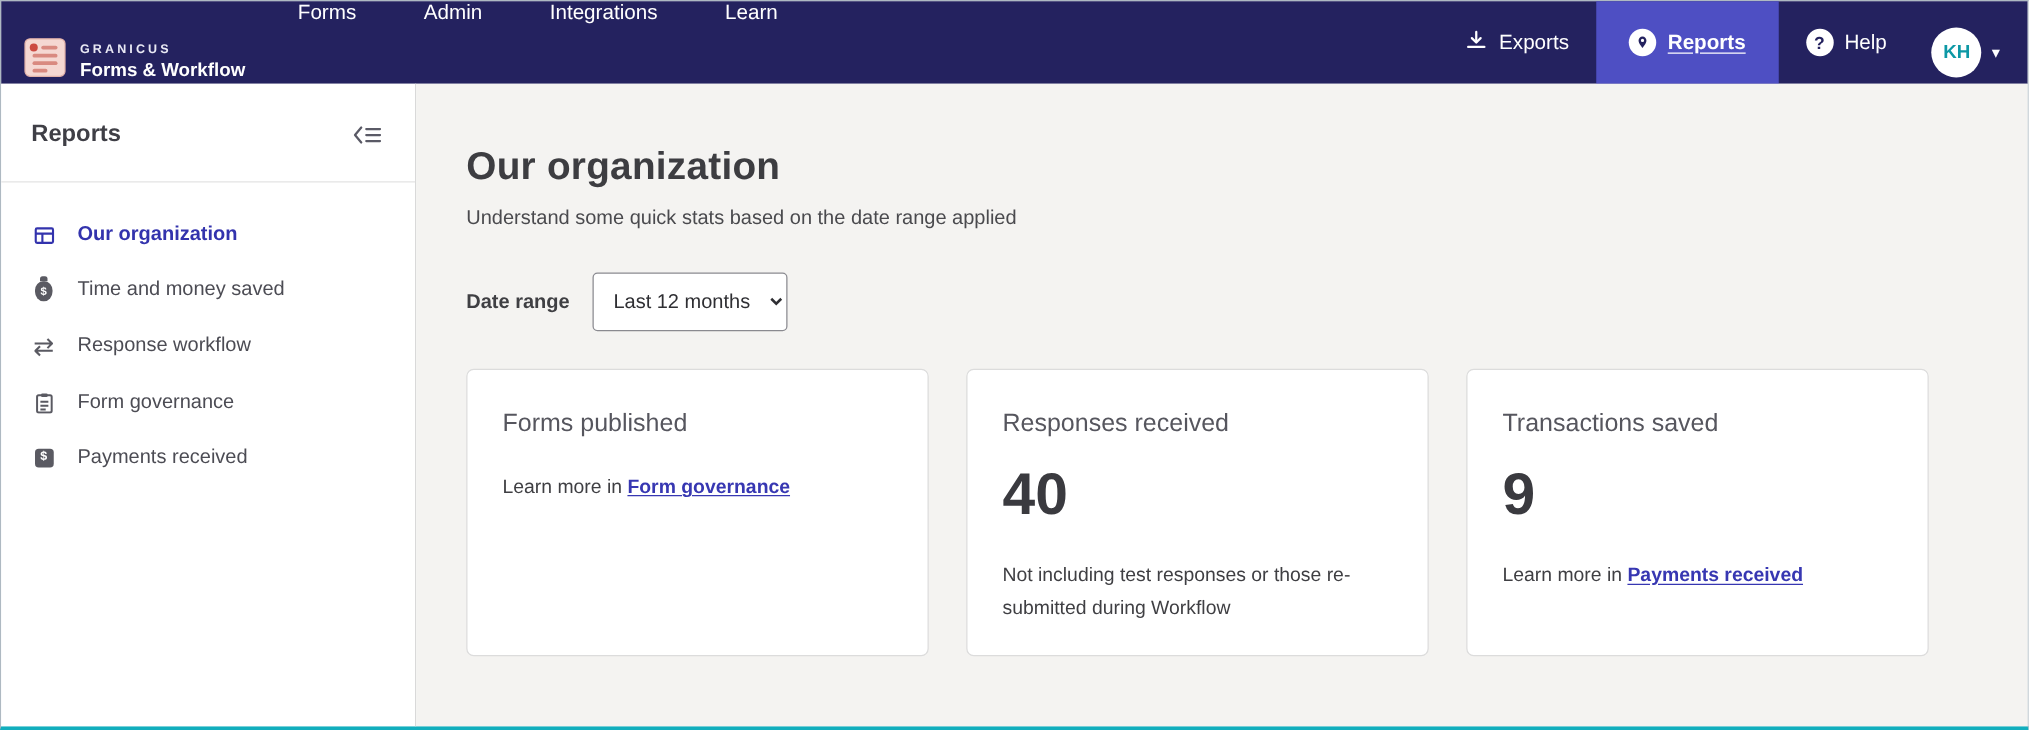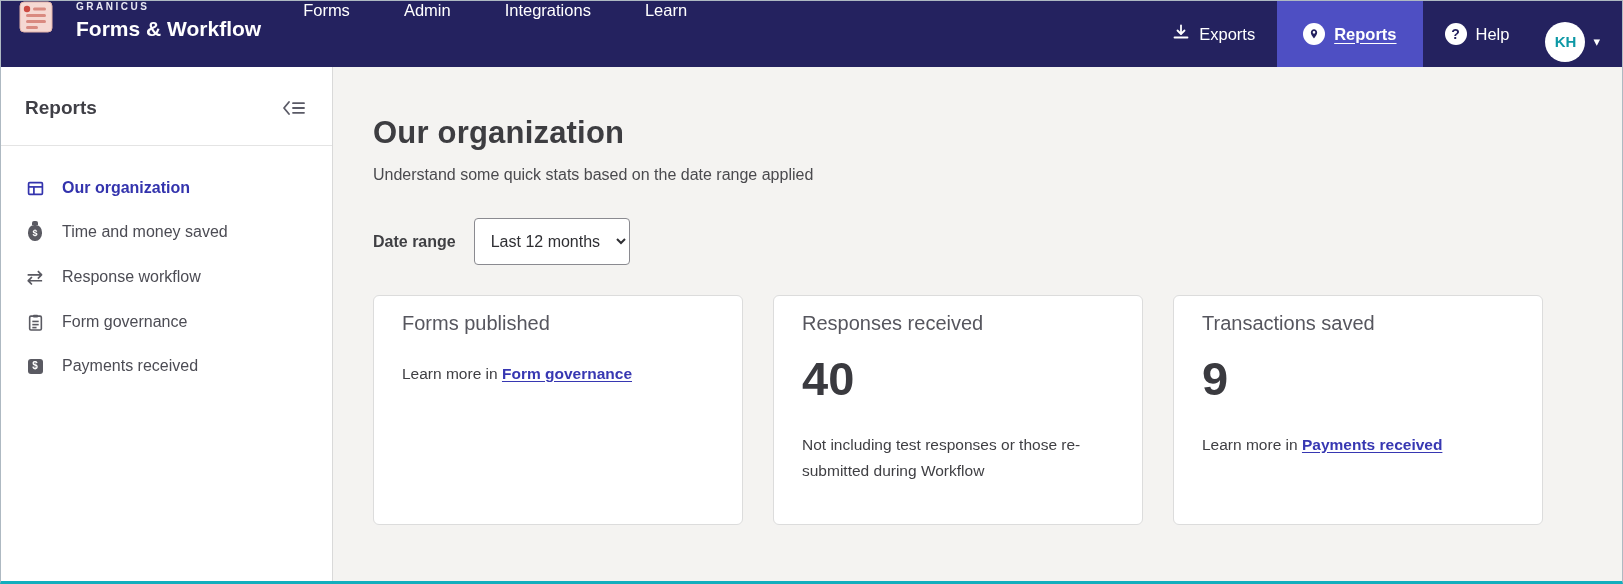--- a/index.html
+++ b/index.html
@@ -3,24 +3,24 @@
 <meta charset="utf-8">
 <style>
   * { margin:0; padding:0; box-sizing:border-box; }
   html,body { width:1623px; height:584px; overflow:hidden;
     font-family:"Liberation Sans","DejaVu Sans",sans-serif; }
   .window { width:1623px; height:584px; border:1px solid #aeb9c2;
     border-bottom:3px solid #12aebd; background:#fff; display:flex; flex-direction:column; }
 
   
   .navbar { height:66px; background:#24225f; display:flex; align-items:stretch; color:#fff; flex:0 0 66px; }
-  .brand { display:flex; align-items:flex-start; gap:23px; padding:0 20px 0 18px; }
+  .brand { display:flex; align-items:flex-end; gap:11px; padding:16px 20px 0 18px; }
   .brand-text { line-height:1.25; }
   .brand-company { font-size:10px; letter-spacing:2.5px; color:#e9e9f4; font-weight:700; }
-  .brand-product { font-size:21px; font-weight:700; color:#ffffff; margin-top:2px; }
+  .brand-product { font-size:15px; font-weight:700; color:#ffffff; margin-top:2px; }
   .nav-left { display:flex; align-items:flex-start; gap:54px; margin-left:22px; }
   .nav-item { font-size:16.5px; color:#fff; cursor:pointer; background:none; border:none;
     font-family:inherit; }
   .nav-right { margin-left:auto; display:flex; align-items:stretch; }
   .nav-util { display:flex; align-items:center; gap:9px; padding:0 22px; font-size:16.5px; cursor:pointer; }
   .nav-util.active { background:#4e4fc3; padding:0 26px; }
   .nav-util.active .nav-util-label { text-decoration:underline; text-underline-offset:3px; font-weight:600; }
   .circle-icon { width:22px; height:22px; border-radius:50%; background:#fff; display:flex;
     align-items:center; justify-content:center; flex:0 0 22px; }
   .help-q { color:#24225f; font-weight:700; font-size:14px; line-height:1; }
@@ -58,21 +58,21 @@
   
   .main { flex:1; background:#f4f3f1; padding:48px 40px; overflow:hidden; }
   .page-title { font-size:31px; color:#3d3d41; font-weight:600; letter-spacing:.2px; }
   .page-subtitle { margin-top:15px; font-size:16px; color:#4a4a4e; }
   .date-row { margin-top:34px; display:flex; align-items:center; gap:18px; }
   .date-label { font-size:16px; font-weight:700; color:#3f3f43; }
   .date-select { font-size:16px; font-family:inherit; padding:13px 12px; border:1px solid #8a8a90;
     border-radius:4px; background:#fff; color:#2f2f33; cursor:pointer; }
   .cards { margin-top:30px; display:flex; gap:30px; }
   .card { width:370px; height:230px; background:#fff; border:1px solid #dcdcdc; border-radius:6px;
-    padding:16px 28px; display:flex; flex-direction:column; }
+    padding:32px 28px; display:flex; flex-direction:column; }
   .card-title { font-size:20px; color:#56565e; }
   .card-value { font-size:47px; font-weight:700; color:#3a3a3f; margin-top:16px; }
   .card-note { margin-top:26px; font-size:15.5px; color:#3f3f43; line-height:1.65; }
   .card-note a { color:#3737b2; font-weight:600; text-underline-offset:2px; }
 </style>
 </head>
 <body>
 
 <div class="window">
 

